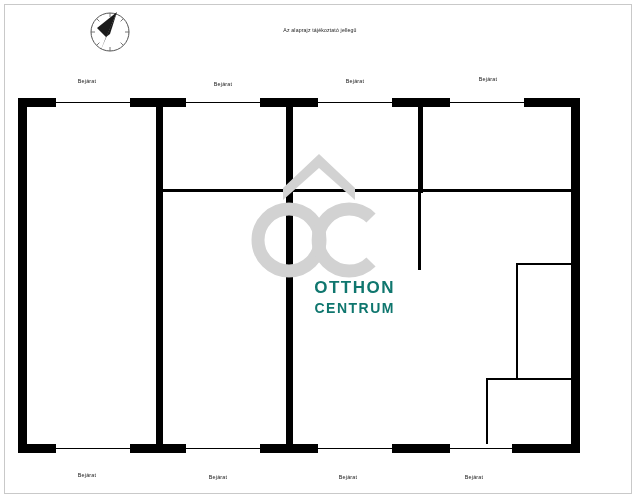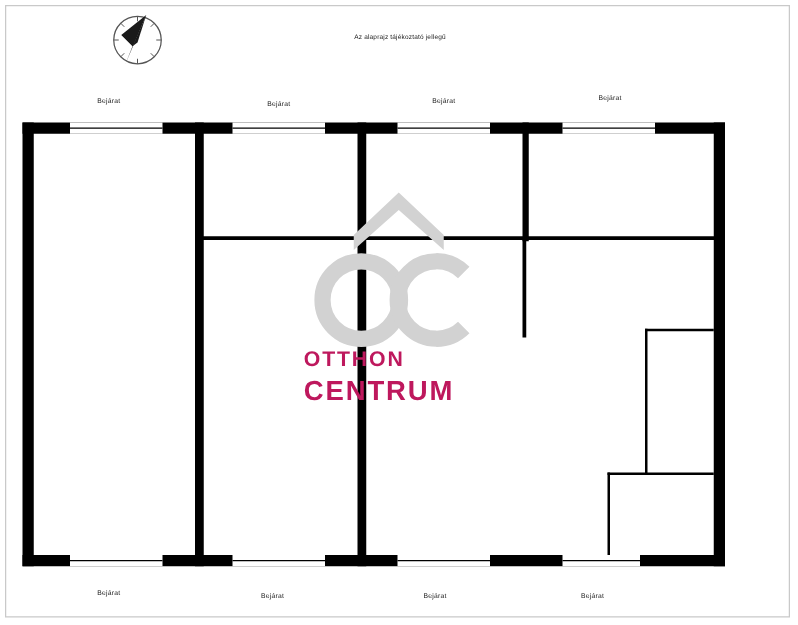--- a/index.html
+++ b/index.html
@@ -103,32 +103,32 @@
     position: absolute;
     left: 243px;
     top: 148px;
     width: 152px;
     height: 190px;
   }
   .wm-text {
     position: absolute;
     left: 0;
     width: 152px;
-    text-align: left;
-    color: #be185d;
+    text-align: right;
+    color: #0f766e;
     font-weight: bold;
     letter-spacing: 1.5px;
   }
   .wm-otthon {
     top: 130px;
     font-size: 17px;
   }
   .wm-centrum {
     top: 152px;
-    font-size: 22px;
+    font-size: 14px;
   }
 </style>
 </head>
 <body>
 
 <div id="page">
 
   <div class="page-border"></div>
 
   <div class="compass">

